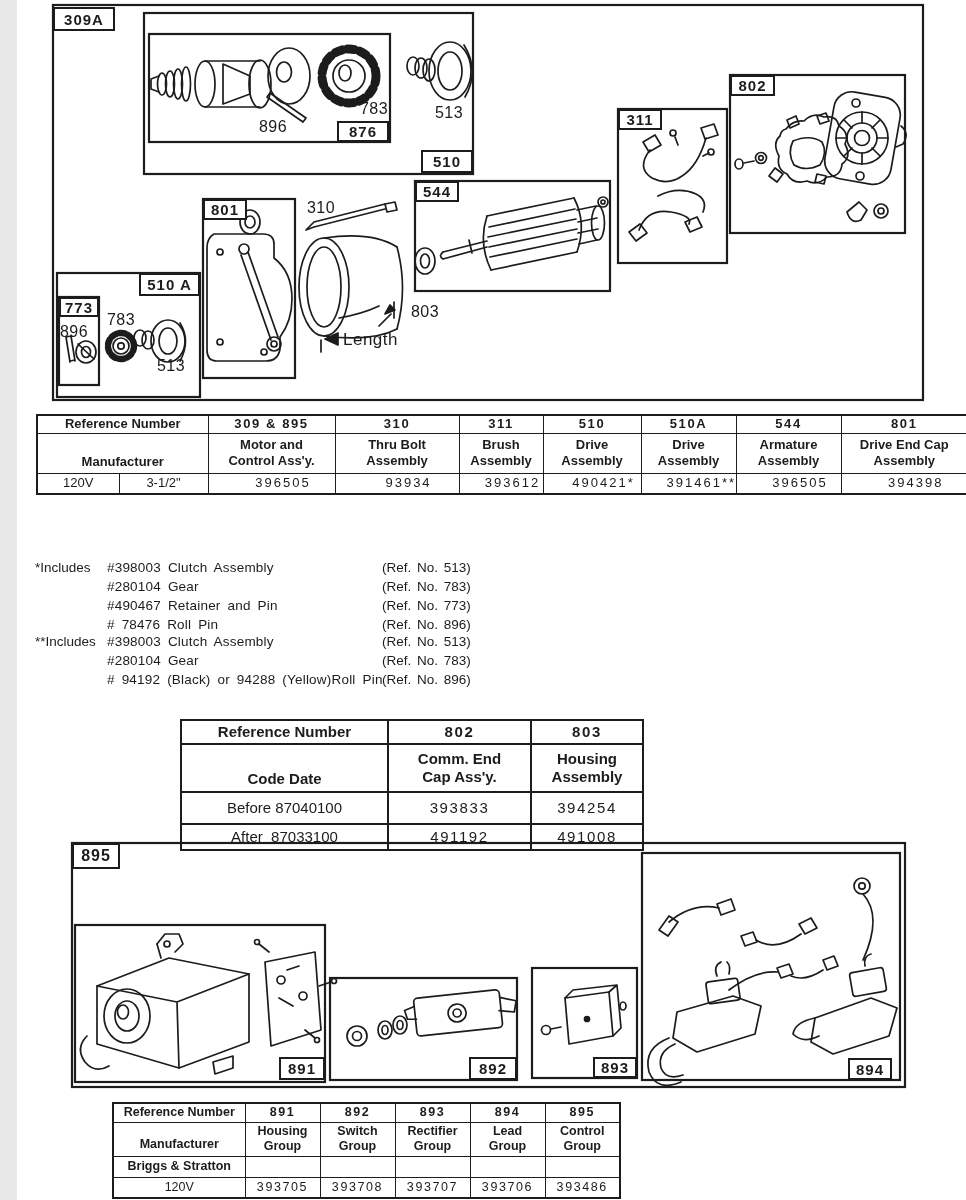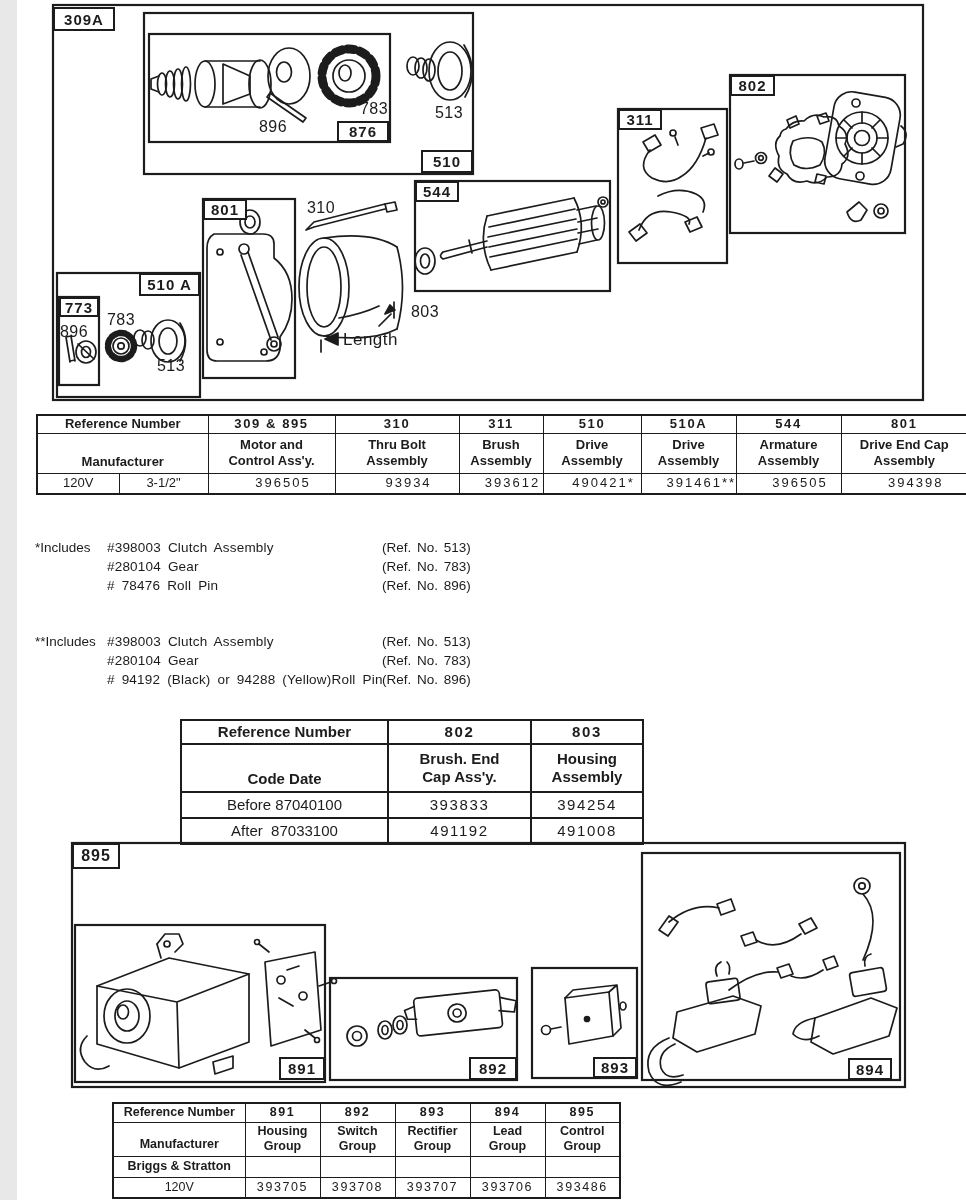--- a/index.html
+++ b/index.html
@@ -243,29 +243,33 @@
         <td class="sp2">93934</td>
         <td class="sp2">393612</td>
         <td class="sp2">490421*</td>
         <td class="sp2">391461**</td>
         <td class="sp2">396505</td>
         <td class="sp2">394398</td>
       </tr>
     </tbody>
   </table>
 
-  <div class="fnote" style="top:540px;">
+  <div class="fnote" style="top:560px;">
     <div class="fnrow">
       <span class="fnlabel">*Includes</span>
       <span class="fnpart">#398003 Clutch Assembly</span>
       <span class="fnref">(Ref. No. 513)</span>
     </div>
     <div class="fnrow">
       <span class="fnpart">#280104 Gear</span>
       <span class="fnref">(Ref. No. 783)</span>
+    </div>
+    <div class="fnrow">
+      <span class="fnpart">#490467 Retainer and Pin</span>
+      <span class="fnref">(Ref. No. 773)</span>
     </div>
     <div class="fnrow">
       <span class="fnpart"># 78476 Roll Pin</span>
       <span class="fnref">(Ref. No. 896)</span>
     </div>
   </div>
 
   <div class="fnote" style="top:634px;">
     <div class="fnrow">
       <span class="fnlabel">**Includes</span>
@@ -289,26 +293,26 @@
         <col style="width:112px">
       </colgroup>
     <tbody>
       <tr style="height:24px">
         <td class="b">Reference Number</td>
         <td class="b sp1">802</td>
         <td class="b sp1">803</td>
       </tr>
       <tr style="height:48px">
         <td class="b vb">Code Date</td>
-        <td class="b pre">Brush. End
+        <td class="b pre">Comm. End
 Cap Ass'y.</td>
         <td class="b pre">Housing
 Assembly</td>
       </tr>
-      <tr style="height:26px">
+      <tr style="height:32px">
         <td class="keepsp">Before 87040100</td>
         <td class="sp1">393833</td>
         <td class="sp1">394254</td>
       </tr>
       <tr style="height:26px">
         <td class="keepsp">After  87033100</td>
         <td class="sp1">491192</td>
         <td class="sp1">491008</td>
       </tr>
     </tbody>

